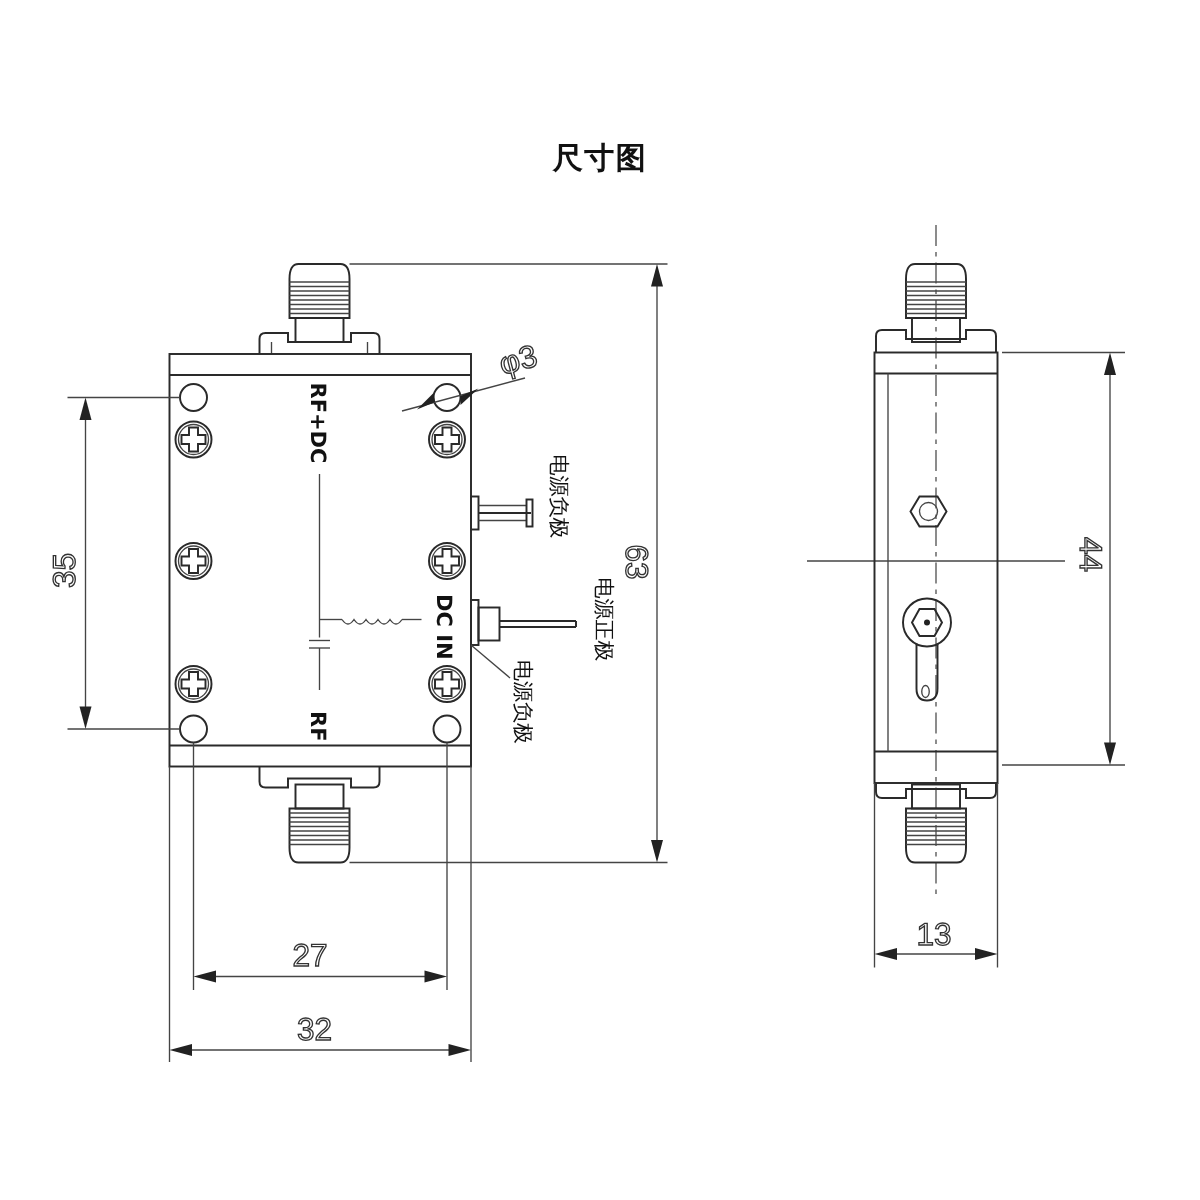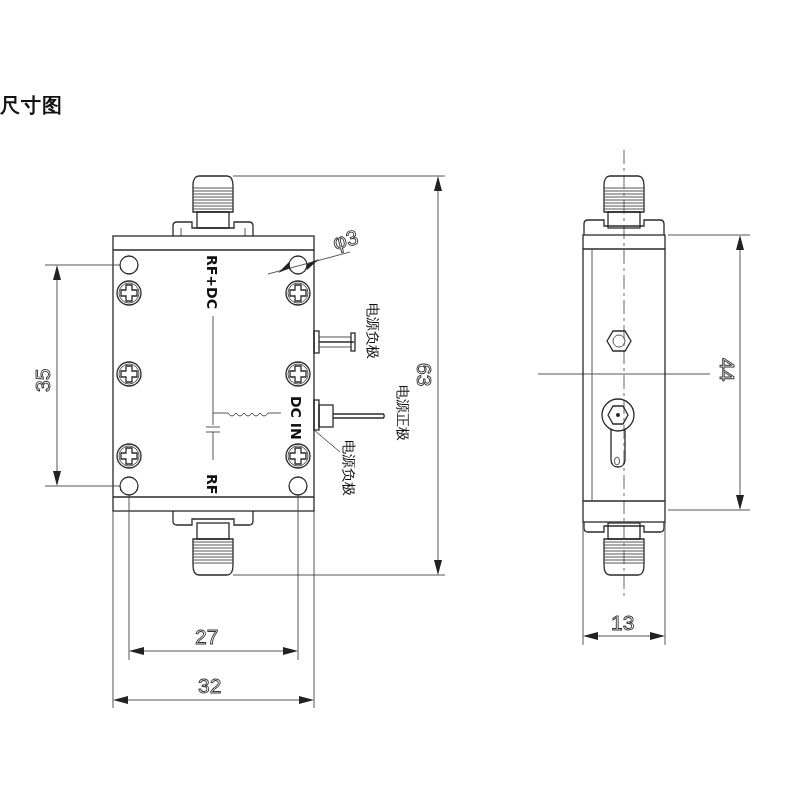--- a/index.html
+++ b/index.html
@@ -1,17 +1,17 @@
 <!DOCTYPE html>
 <html><head>
 <meta charset="utf-8">
 <style>
   html, body { margin: 0; padding: 0; background: #ffffff; }
   body { width: 800px; height: 800px; position: relative; overflow: hidden; font-family: "DejaVu Sans", sans-serif; }
-  #page-title { position: absolute; left: 0; top: 92px; width: 800px; font-size: 20px; font-weight: bold; color: #111; letter-spacing: 1px; }
+  #page-title { position: absolute; left: 0; top: 92px; width: 800px; text-align: center; font-size: 20px; font-weight: bold; color: #111; letter-spacing: 1px; }
   svg#drawing { position: absolute; left: 0; top: 0; }
   .ln { stroke: #2a2a2a; stroke-width: 1.3; fill: none; }
   .thin { stroke: #444; stroke-width: 0.9; fill: none; }
   .dash { stroke: #555; stroke-width: 0.9; fill: none; stroke-dasharray: 14 4 3 4; }
   .dim-text { font-family: "Liberation Sans", sans-serif; font-size: 21px; fill: #fff; stroke: #333; stroke-width: 0.9; }
   .label-text { font-family: "DejaVu Sans", sans-serif; font-size: 14px; font-weight: bold; fill: #111; }
   .cn-text { font-family: "DejaVu Serif", serif; font-size: 14px; fill: #111; }
   .arrow { fill: #222; }
 </style>
 </head>

